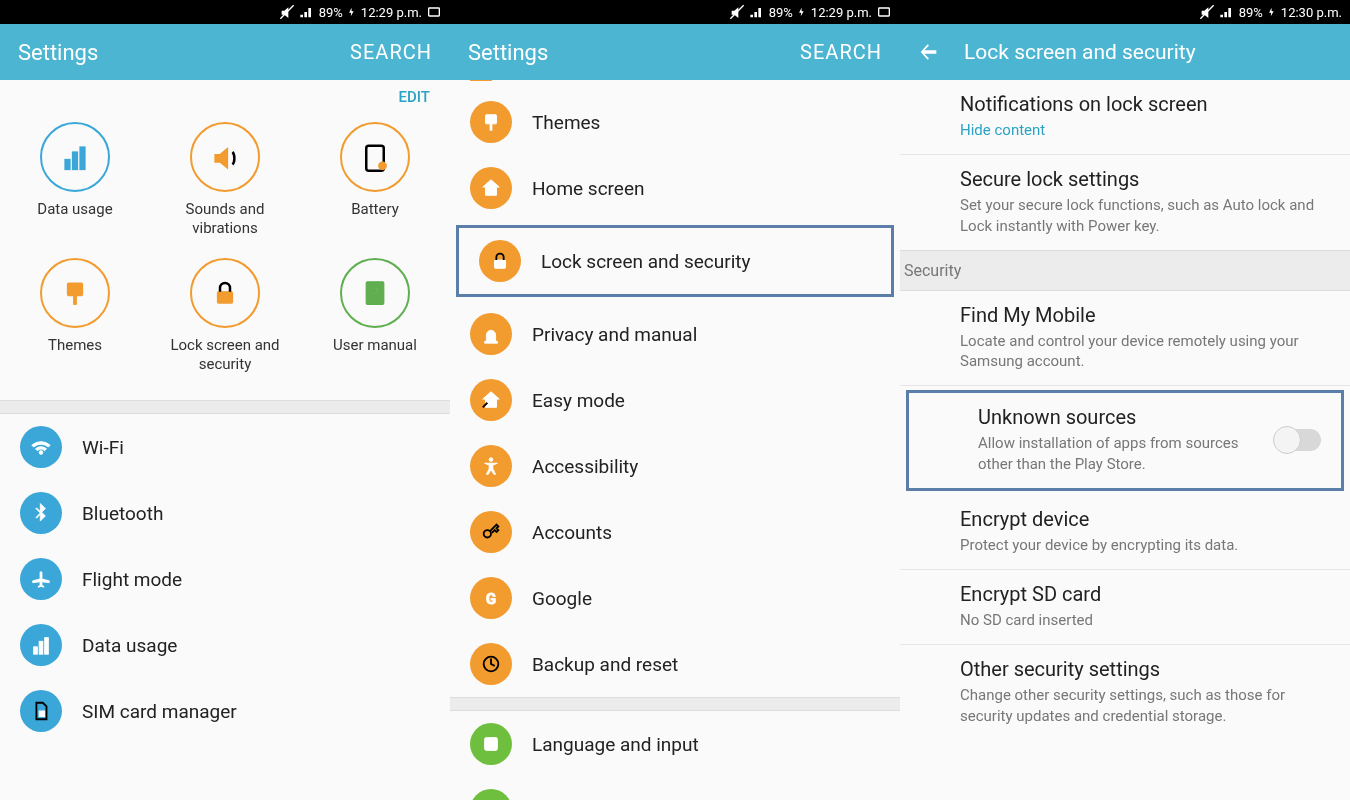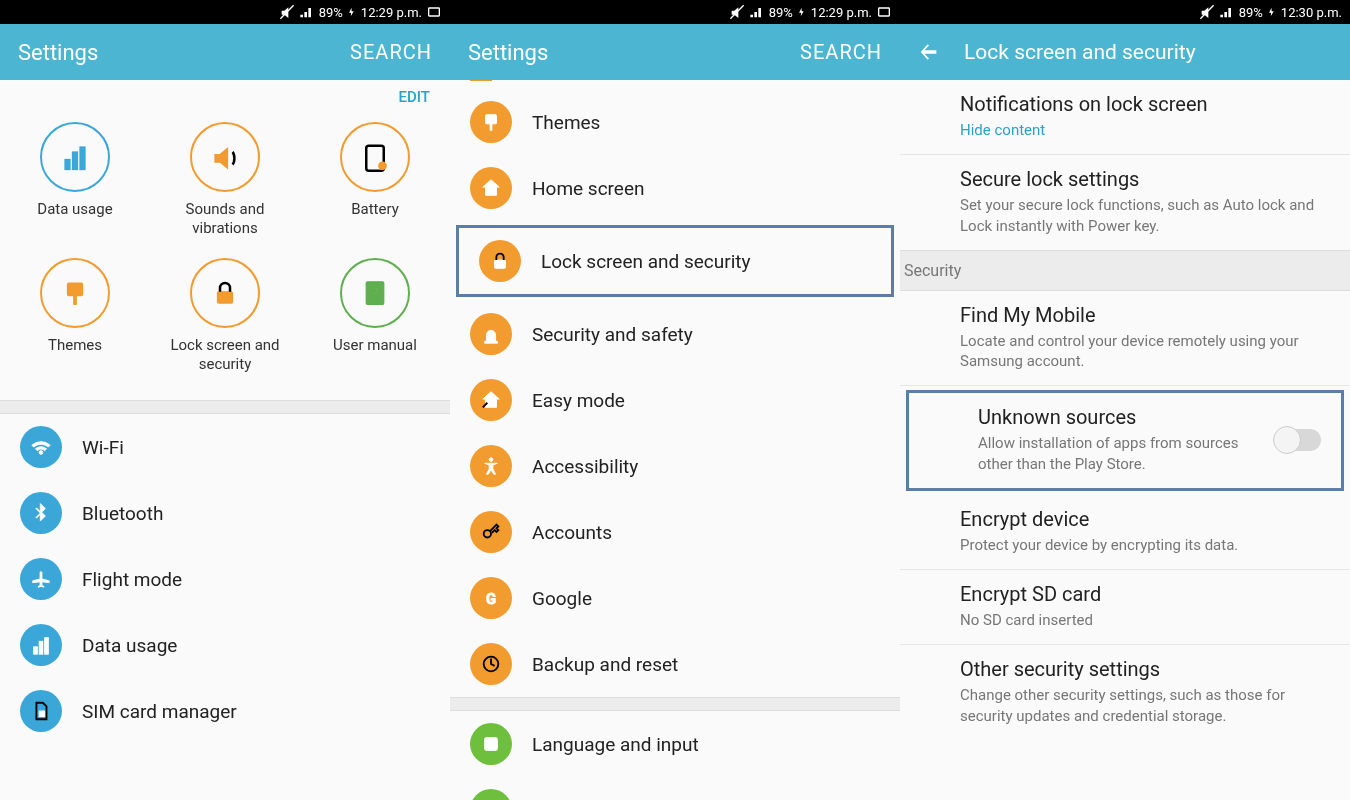--- a/index.html
+++ b/index.html
@@ -355,21 +355,21 @@
               </div>
        <div class="lab">Lock screen and security</div>
      </div>
           </div>
           <div class="row">
        <div class="circ cb-orange">
               <svg width="22" height="22" viewBox="0 0 24 24" fill="#fff" stroke="#fff">
                 <use href="#i-siren"></use>
               </svg>
             </div>
-       <div class="lab">Security and safety</div>
+       <div class="lab">Privacy and manual</div>
      </div>
           <div class="row">
        <div class="circ cb-orange">
               <svg width="22" height="22" viewBox="0 0 24 24" fill="#fff" stroke="#fff">
                 <use href="#i-easy"></use>
               </svg>
             </div>
        <div class="lab">Easy mode</div>
      </div>
           <div class="row">

